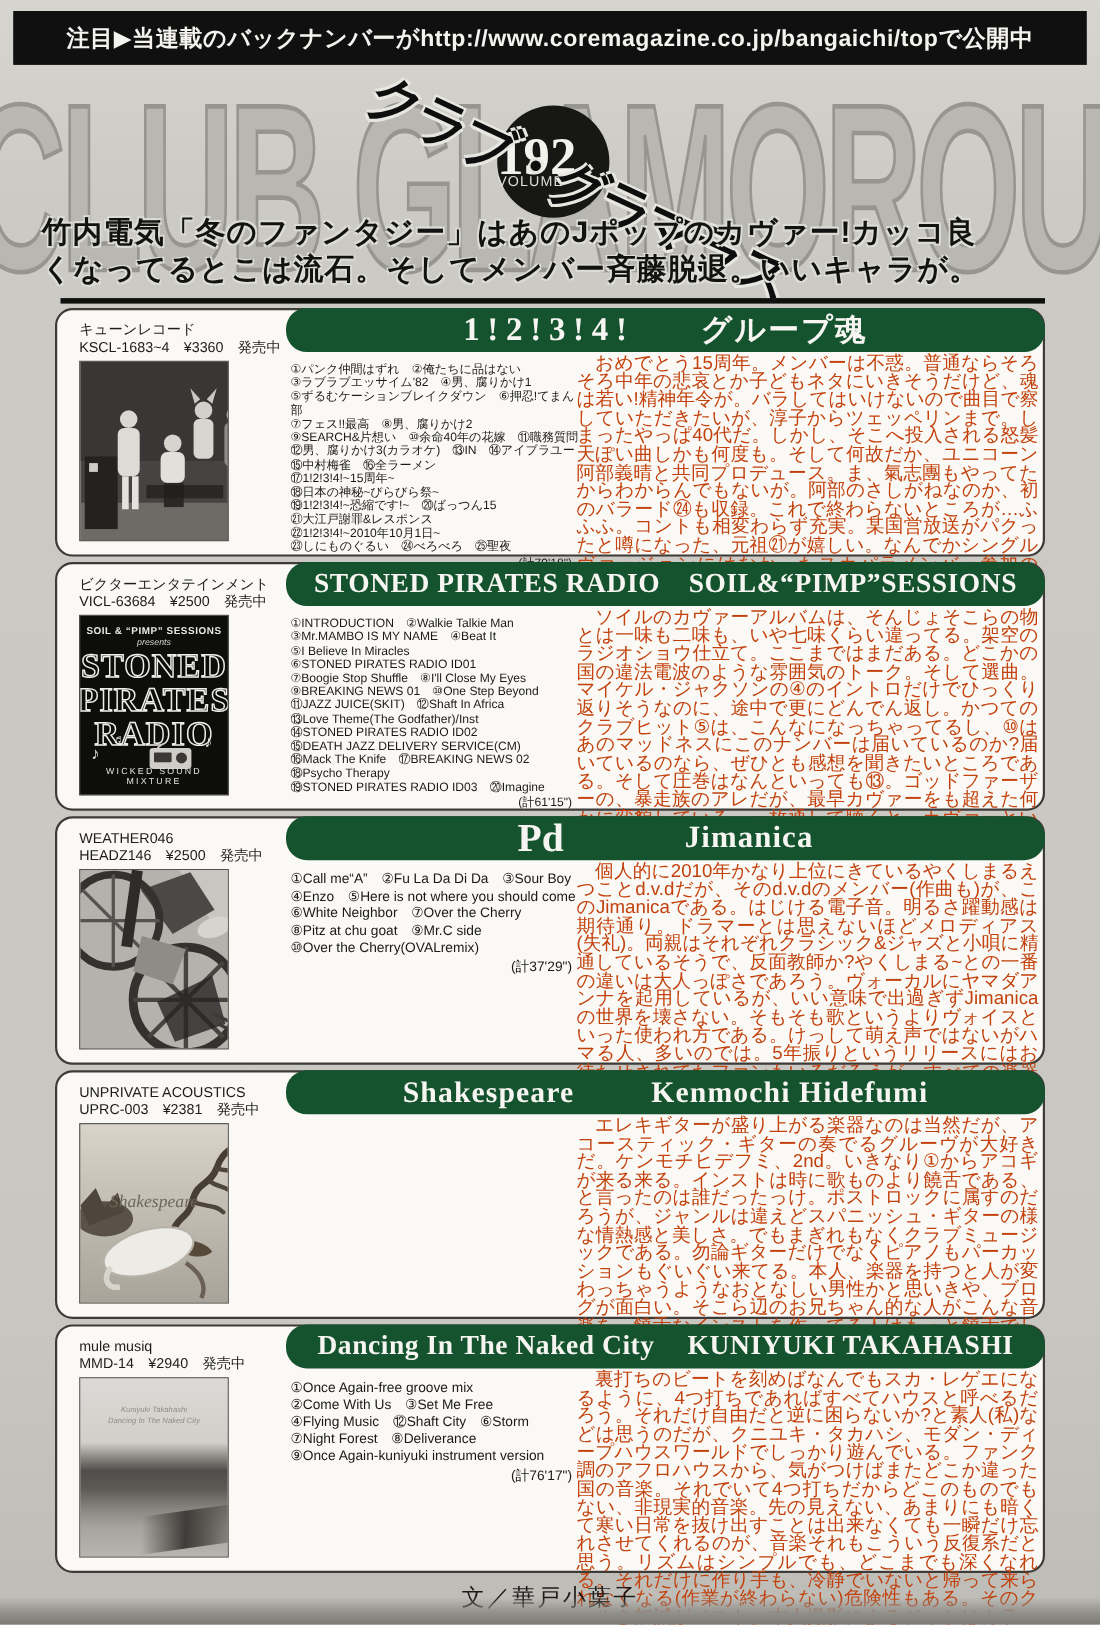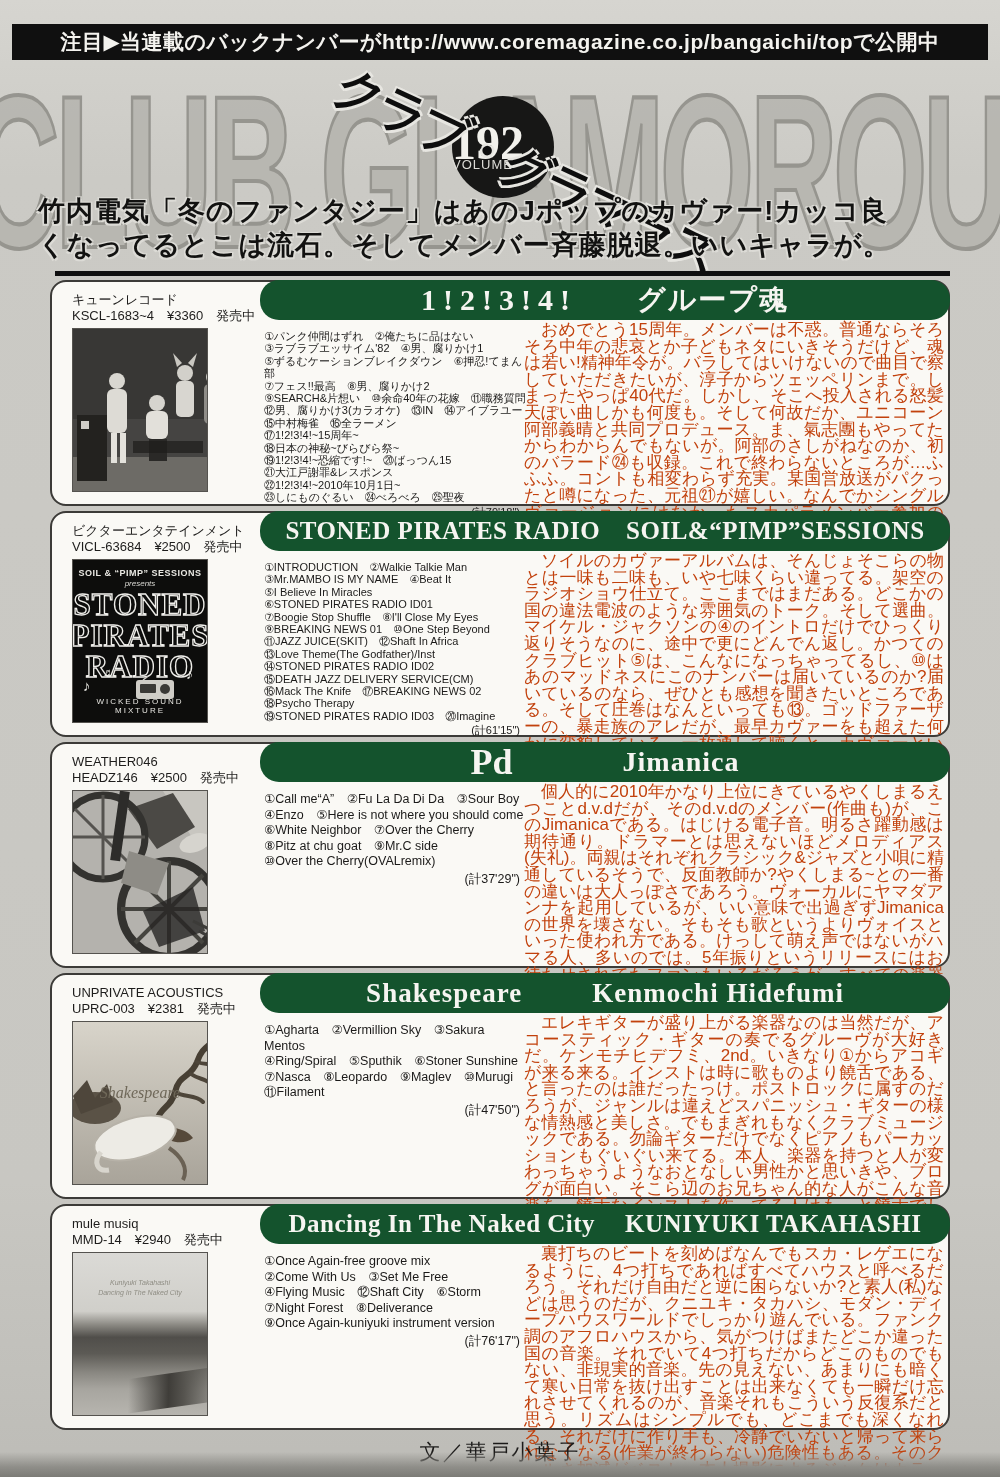--- a/index.html
+++ b/index.html
@@ -4,21 +4,21 @@
 <style>
   * { margin:0; padding:0; box-sizing:border-box; }
   html,body { width:1000px; height:1477px; }
   body {
     font-family:"Liberation Sans","DejaVu Sans",sans-serif;
     background:linear-gradient(180deg,#d6d5d0 0%,#cbcac5 12%,#c8c7c2 80%,#bdbcb7 100%);
     position:relative; overflow:hidden; color:#161615;
   }
   
   .notice-bar {
-    position:absolute; left:12px; top:24px; width:976px; height:36px;
+    position:absolute; left:12px; top:10px; width:976px; height:49px;
     background:#101010; color:#f4f3ef; display:flex; align-items:center; justify-content:center;
     font-size:21px; font-weight:bold; letter-spacing:0.5px;
   }
   
   .masthead { position:absolute; left:0; top:46px; width:1000px; height:232px; }
   .title-en {
     position:absolute; left:-28px; top:2px; white-space:nowrap;
     font-family:"Liberation Sans",sans-serif; font-weight:700; font-size:208px; letter-spacing:-8px;
     transform:scale(0.585,1.04); transform-origin:0 0;
     color:#b5b4ae; -webkit-text-stroke:4px #8d8c86; opacity:.85; z-index:1;
@@ -289,27 +289,20 @@
         <path d="M124,40 C134,44 142,40 150,46 M102,70 C112,76 122,72 130,80 M118,52 C126,58 134,56 140,64" fill="none" stroke="#4d4539" stroke-width="4" stroke-linecap="round"></path>
         <path d="M84,98 C96,108 112,104 120,116 C110,124 96,120 86,112" fill="#56493a"></path>
         <ellipse cx="22" cy="86" rx="26" ry="16" fill="#5a5246"></ellipse>
         <polygon points="0,74 14,58 22,76 34,62 40,80 8,92" fill="#4e463b"></polygon>
         <ellipse cx="62" cy="116" rx="42" ry="20" fill="#edebe5" stroke="#b7b2a8" stroke-width="2" transform="rotate(-16 62 116)"></ellipse>
         <path d="M28,130 C20,140 24,150 36,148" fill="none" stroke="#d8d5cd" stroke-width="5"></path>
         <path d="M96,126 C108,134 116,146 110,158" fill="none" stroke="#6a6154" stroke-width="4"></path>
       </svg>
       <div class="script">Shakespeare</div>
     </div>
-    <div class="tracks loose">
-      <div>①Agharta　②Vermillion Sky　③Sakura Mentos</div>
-      <div>④Ring/Spiral　⑤Sputhik　⑥Stoner Sunshine</div>
-      <div>⑦Nasca　⑧Leopardo　⑨Maglev　⑩Murugi</div>
-      <div>⑪Filament</div>
-      <div class="total-time">(計47'50")</div>
-    </div>
     <div class="review-text">エレキギターが盛り上がる楽器なのは当然だが、アコースティック・ギターの奏でるグルーヴが大好きだ。ケンモチヒデフミ、2nd。いきなり①からアコギが来る来る。インストは時に歌ものより饒舌である、と言ったのは誰だったっけ。ポストロックに属すのだろうが、ジャンルは違えどスパニッシュ・ギターの様な情熱感と美しさ。でもまぎれもなくクラブミュージックである。勿論ギターだけでなくピアノもパーカッションもぐいぐい来てる。本人、楽器を持つと人が変わっちゃうようなおとなしい男性かと思いきや、ブログが面白い。そこら辺のお兄ちゃん的な人がこんな音楽を。饒舌なインストを作ってる人はもっと饒舌でした。アルバムタイトルの謎は最後まで明かされないまま。バラエティに富んでるのは確か。</div>
   </div>
 
   <div class="panel">
     <div class="titlebar tb-5">
       <span class="t title">Dancing In The Naked City</span>
       <span class="t artist">KUNIYUKI TAKAHASHI</span>
     </div>
     <div class="label-block">
       <div class="record-label">mule musiq</div>

